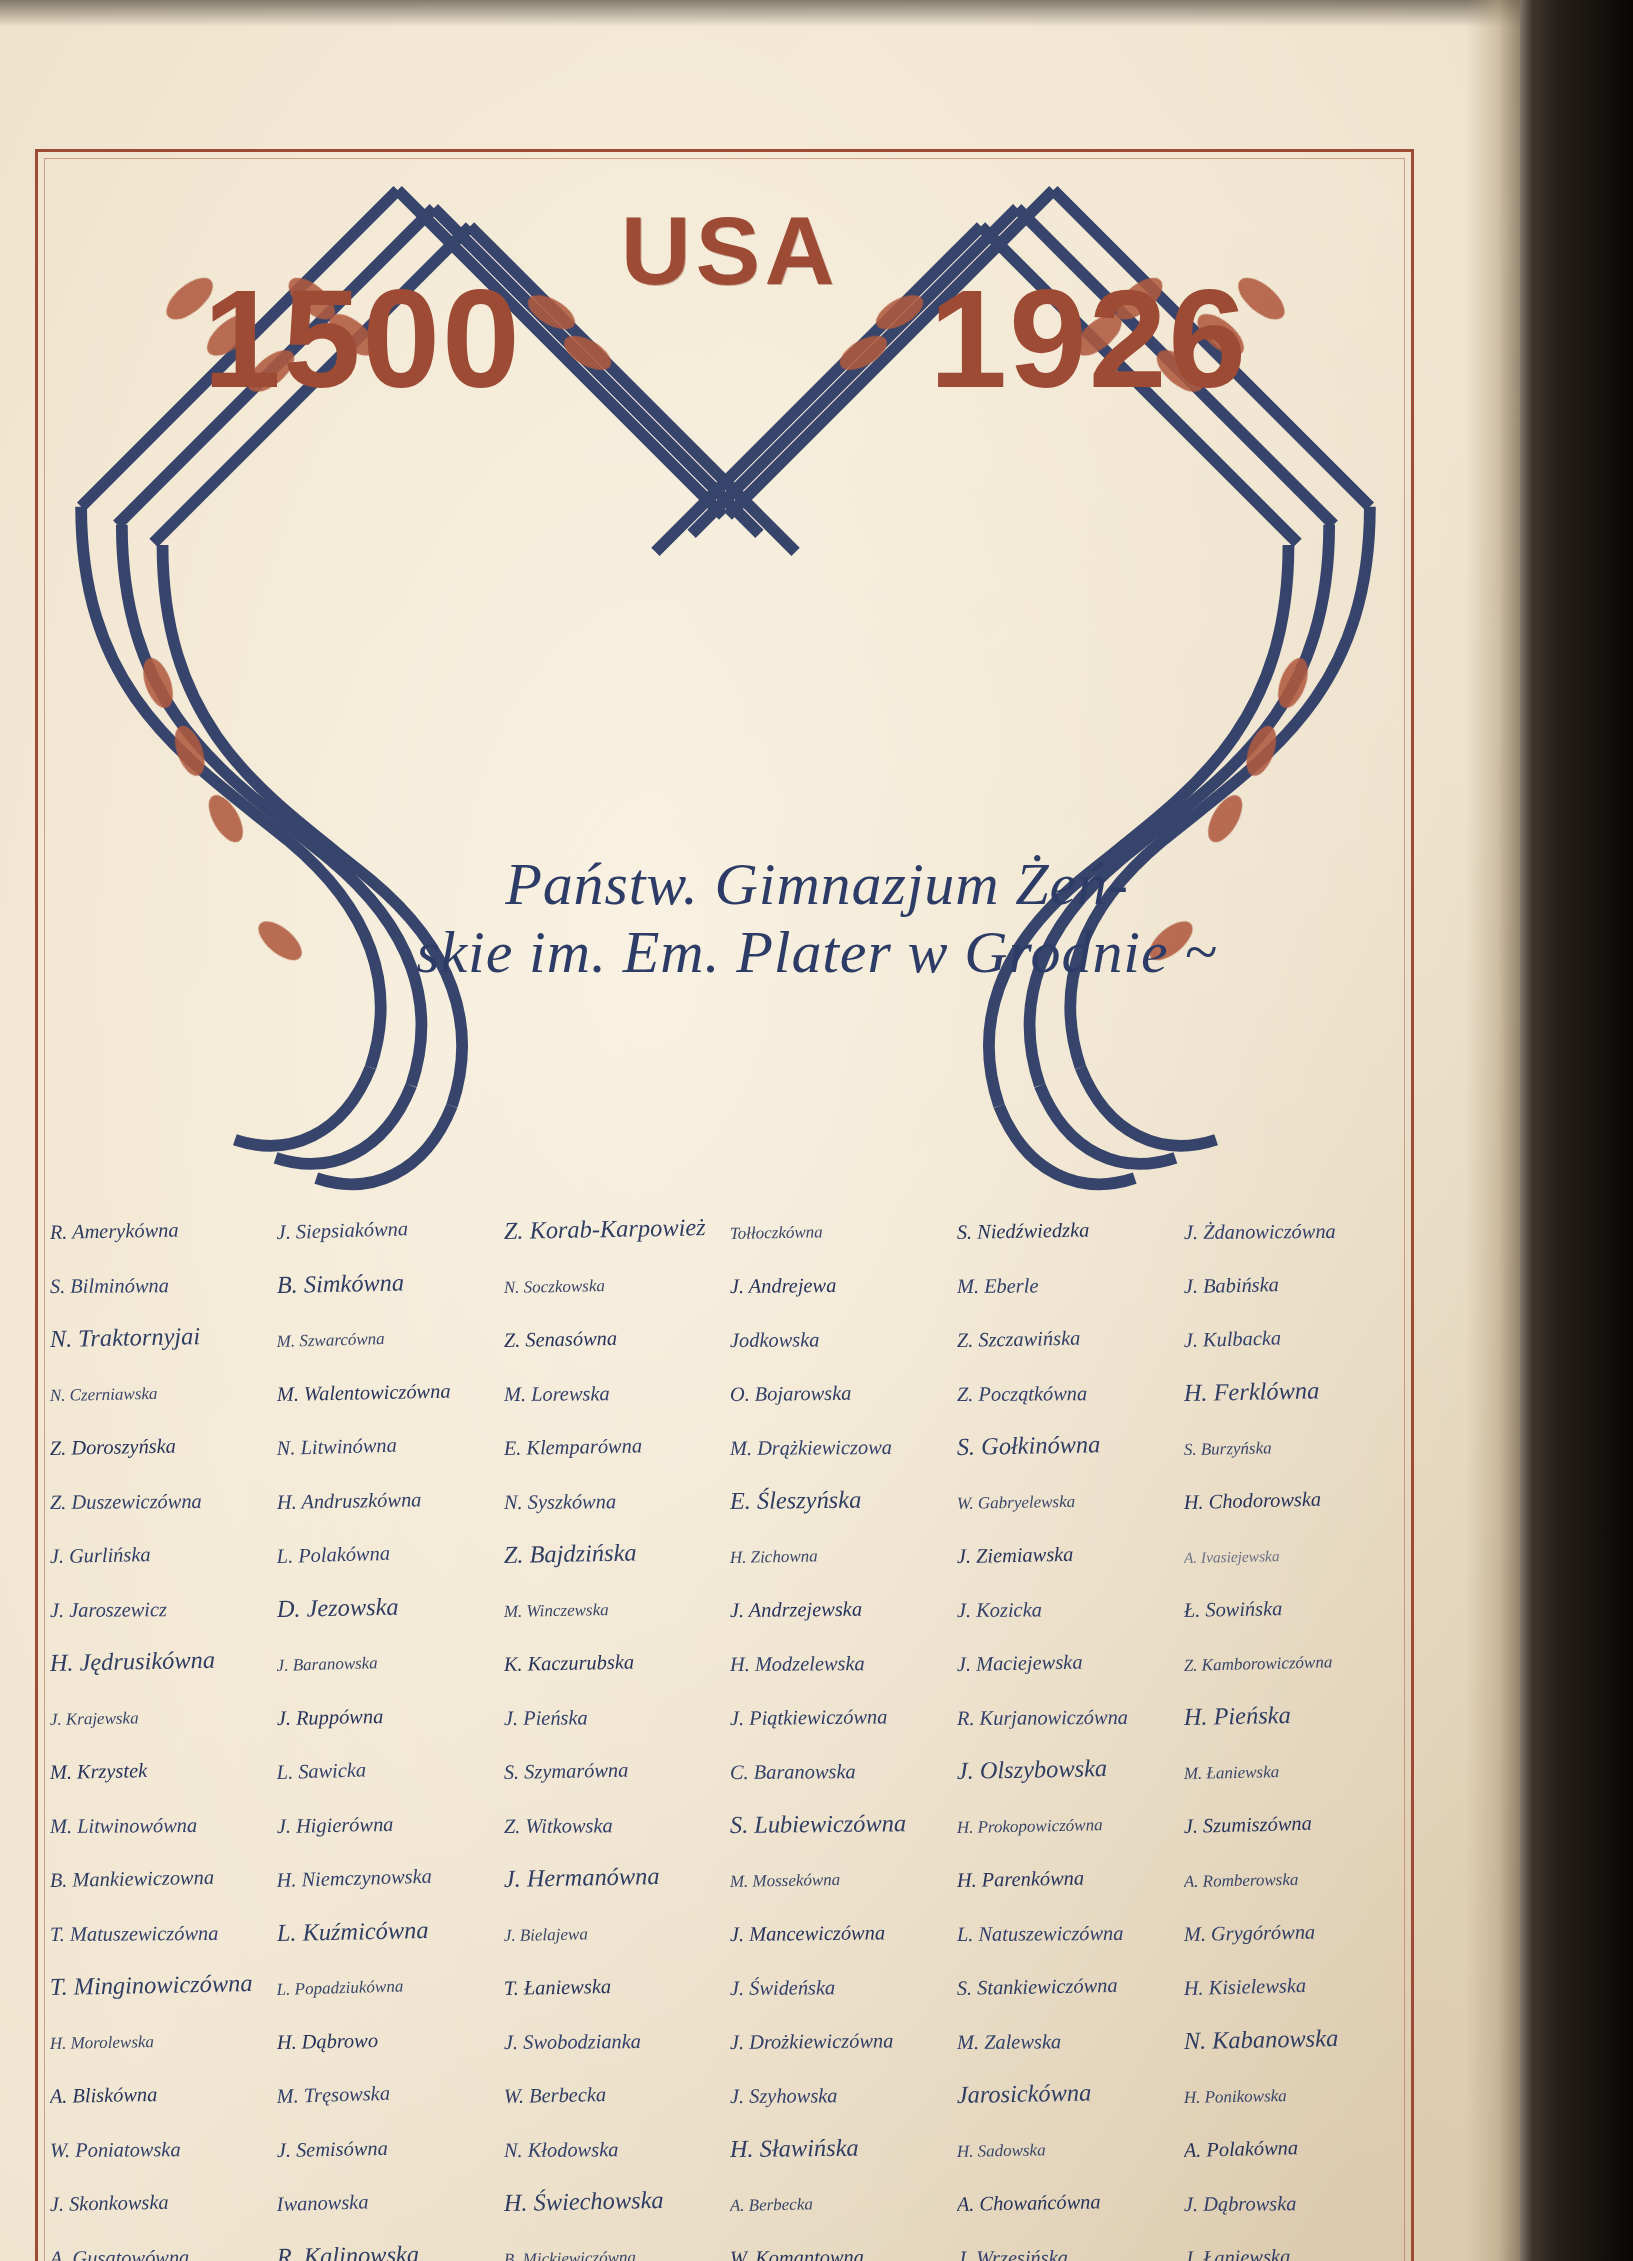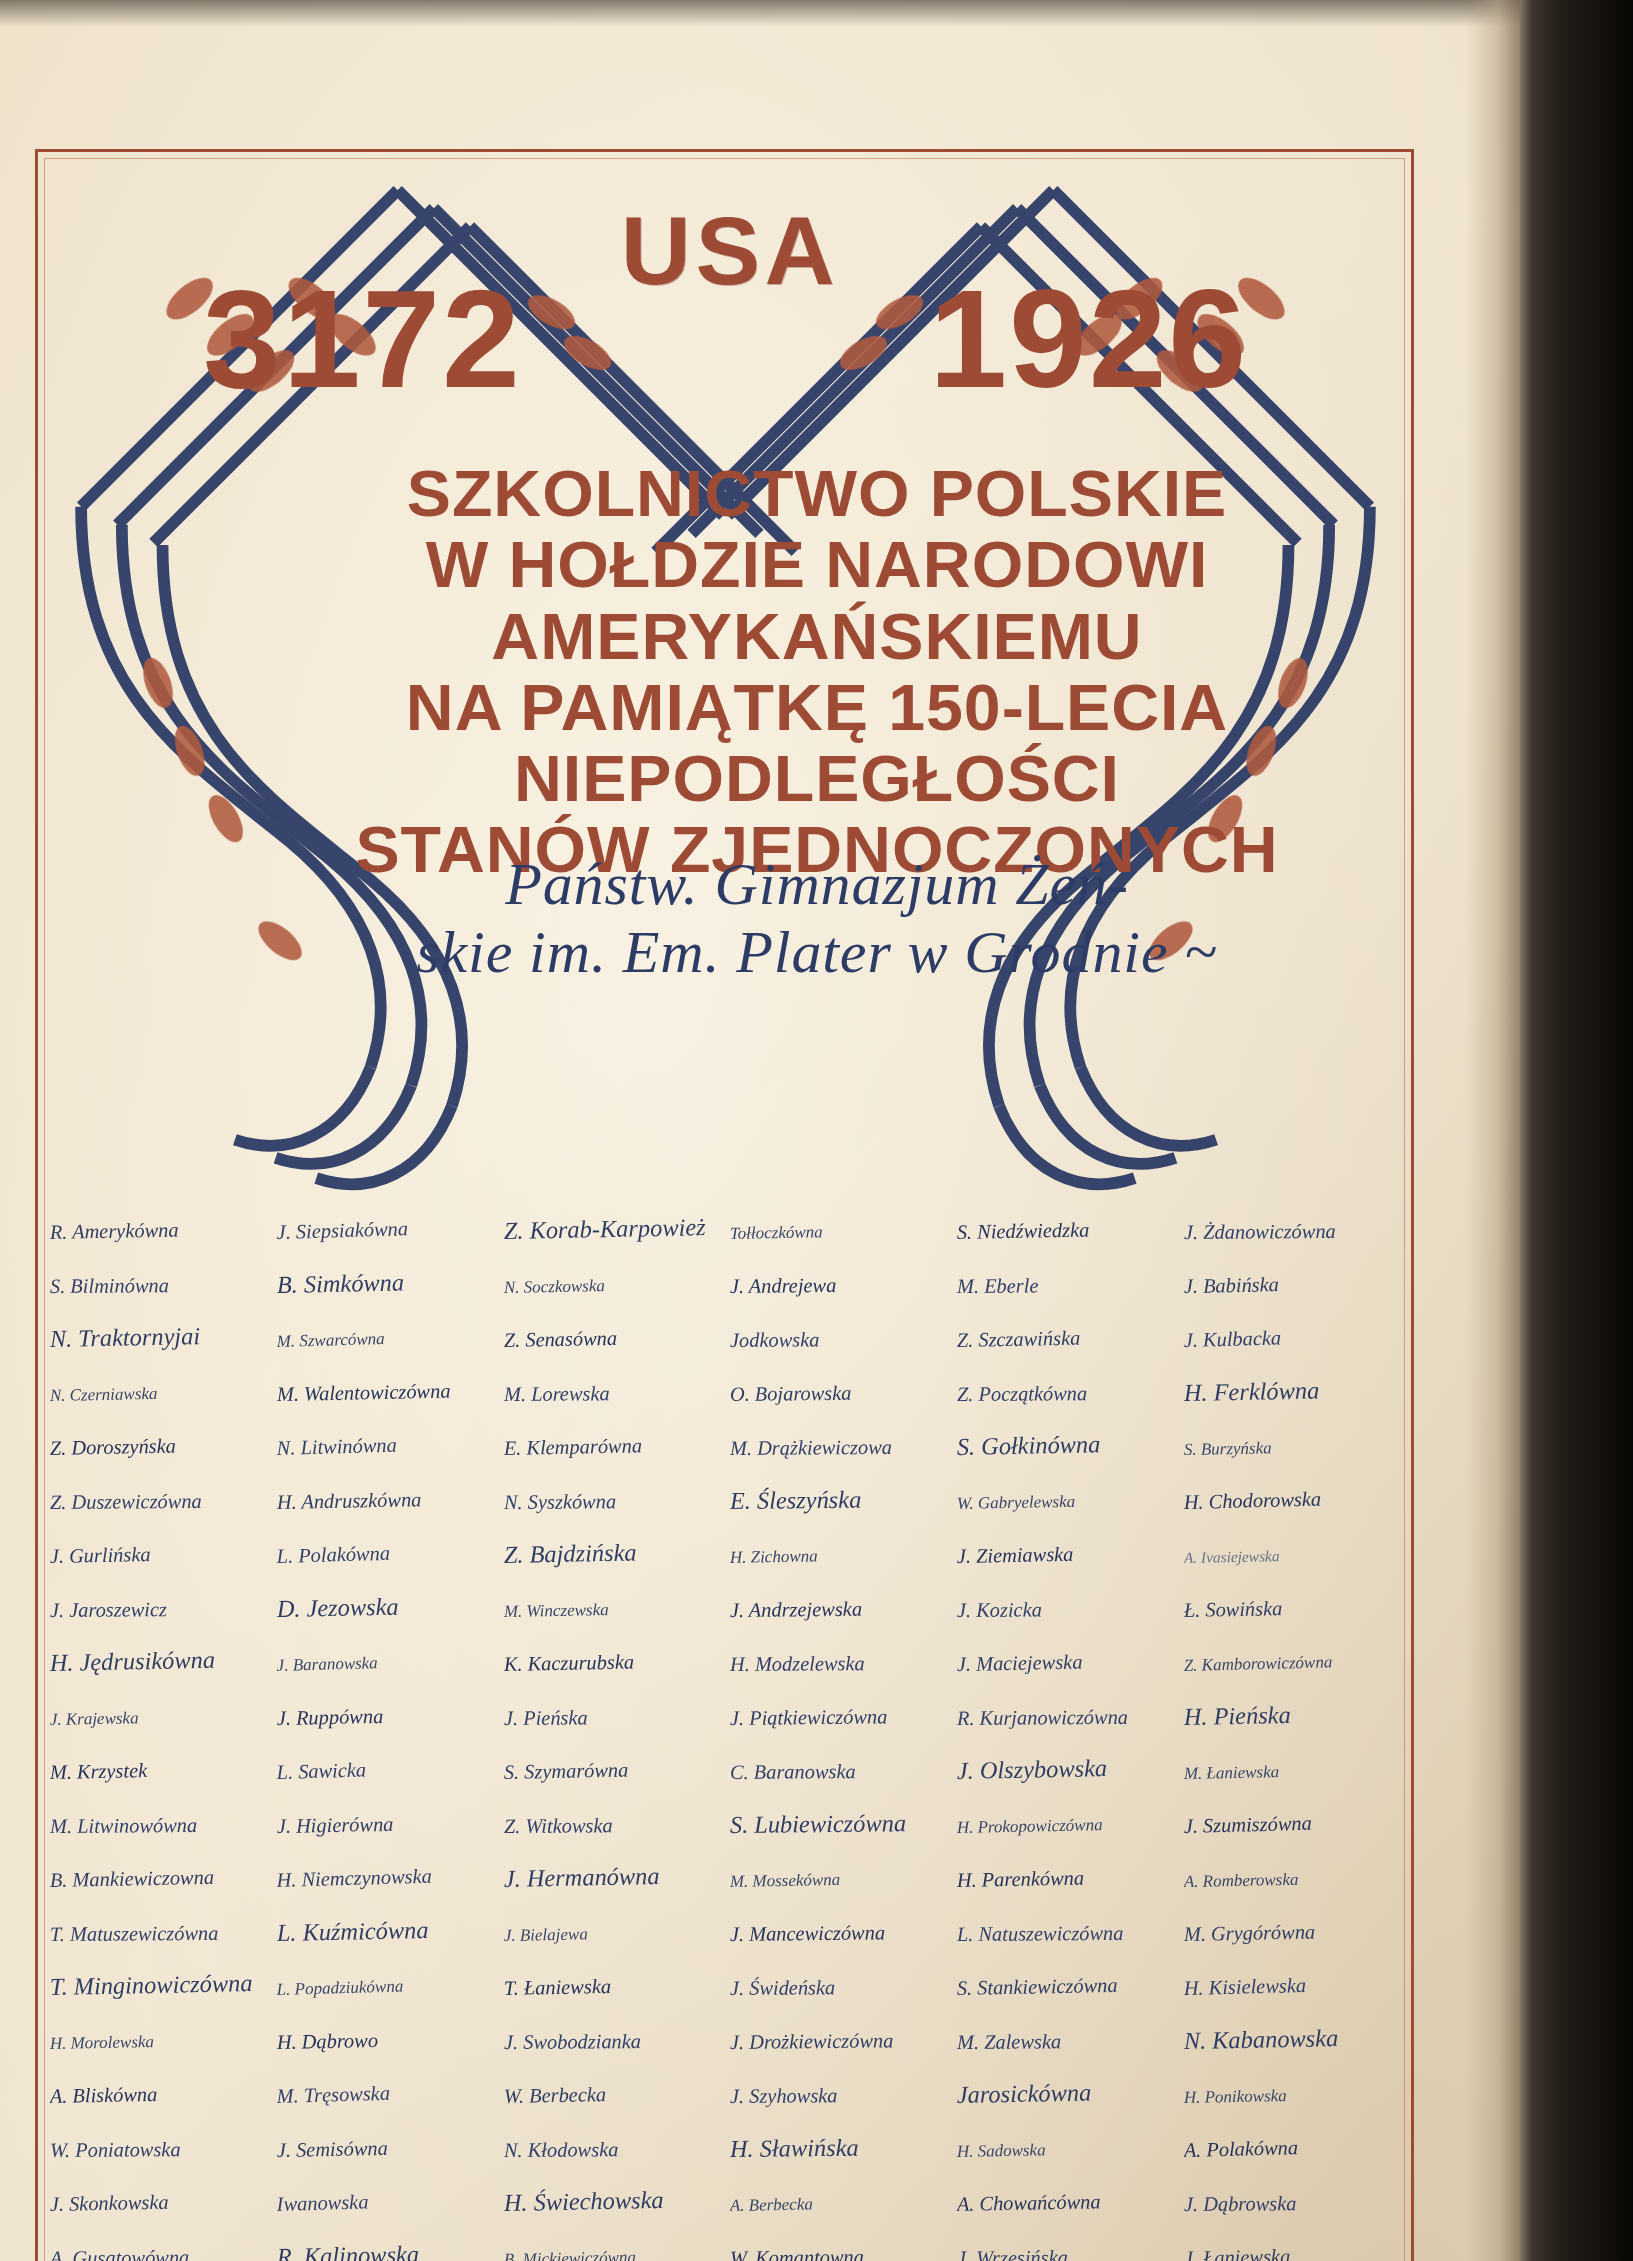--- a/index.html
+++ b/index.html
@@ -234,32 +234,24 @@
         <ellipse cx="380" cy="1450" rx="58" ry="28" transform="rotate(60 380 1450)"></ellipse>
         <ellipse cx="2740" cy="1150" rx="58" ry="28" transform="rotate(-70 2740 1150)"></ellipse>
         <ellipse cx="2670" cy="1300" rx="58" ry="28" transform="rotate(-70 2670 1300)"></ellipse>
         <ellipse cx="2590" cy="1450" rx="58" ry="28" transform="rotate(-60 2590 1450)"></ellipse>
         <ellipse cx="500" cy="1720" rx="58" ry="28" transform="rotate(40 500 1720)"></ellipse>
         <ellipse cx="2470" cy="1720" rx="58" ry="28" transform="rotate(-40 2470 1720)"></ellipse>
       </g>
     </svg>
 
     <div class="usa-word">USA</div>
-    <div class="year left">3172</div>
+    <div class="year left">1500</div>
     <div class="year right">1926</div>
   </div>
 
-  <div class="headline">
-    <div class="line">SZKOLNICTWO POLSKIE</div>
-    <div class="line">W HOŁDZIE NARODOWI</div>
-    <div class="line">AMERYKAŃSKIEMU</div>
-    <div class="line">NA PAMIĄTKĘ 150-LECIA</div>
-    <div class="line">NIEPODLEGŁOŚCI</div>
-    <div class="line">STANÓW ZJEDNOCZONYCH</div>
-  </div>
 
   <div class="school-line l1">Państw. Gimnazjum Żeń-</div>
   <div class="school-line l2">skie im. Em. Plater w Grodnie ~</div>
 
   <div class="signatures">
       <div class="sig-row">
         <div class="sig ">R. Amerykówna</div>
         <div class="sig alt">J. Siepsiakówna</div>
         <div class="sig big">Z. Korab-Karpowież</div>
         <div class="sig small">Tołłoczkówna</div>

